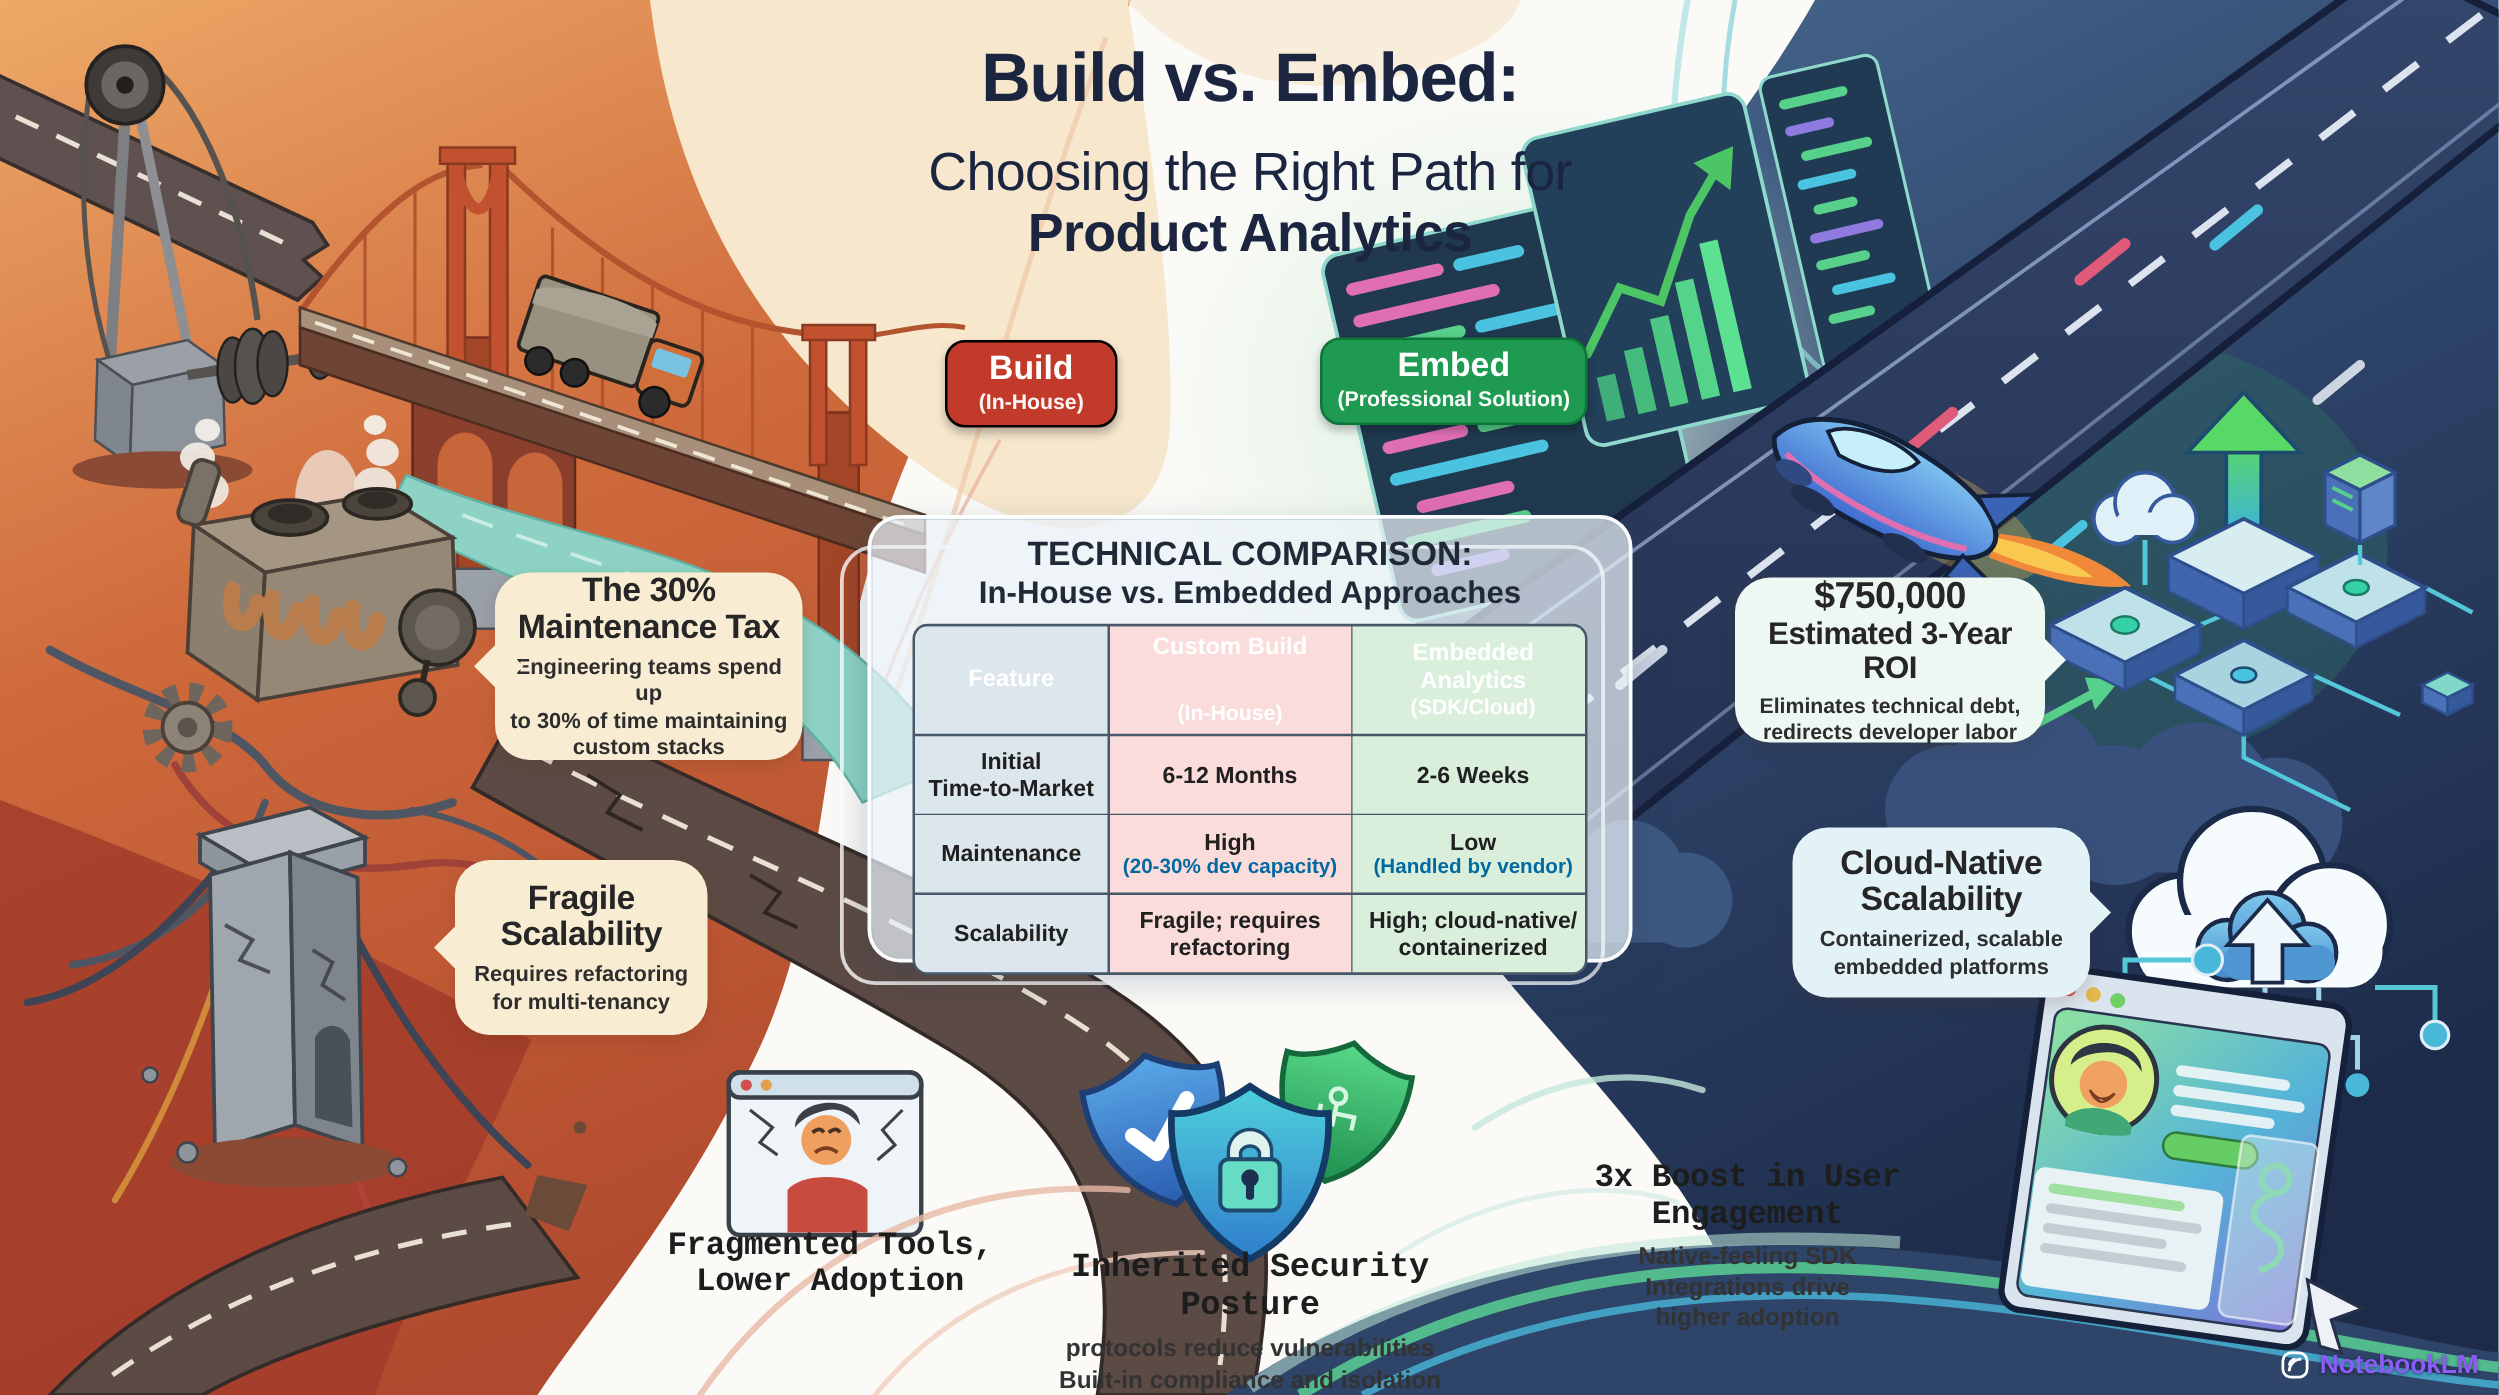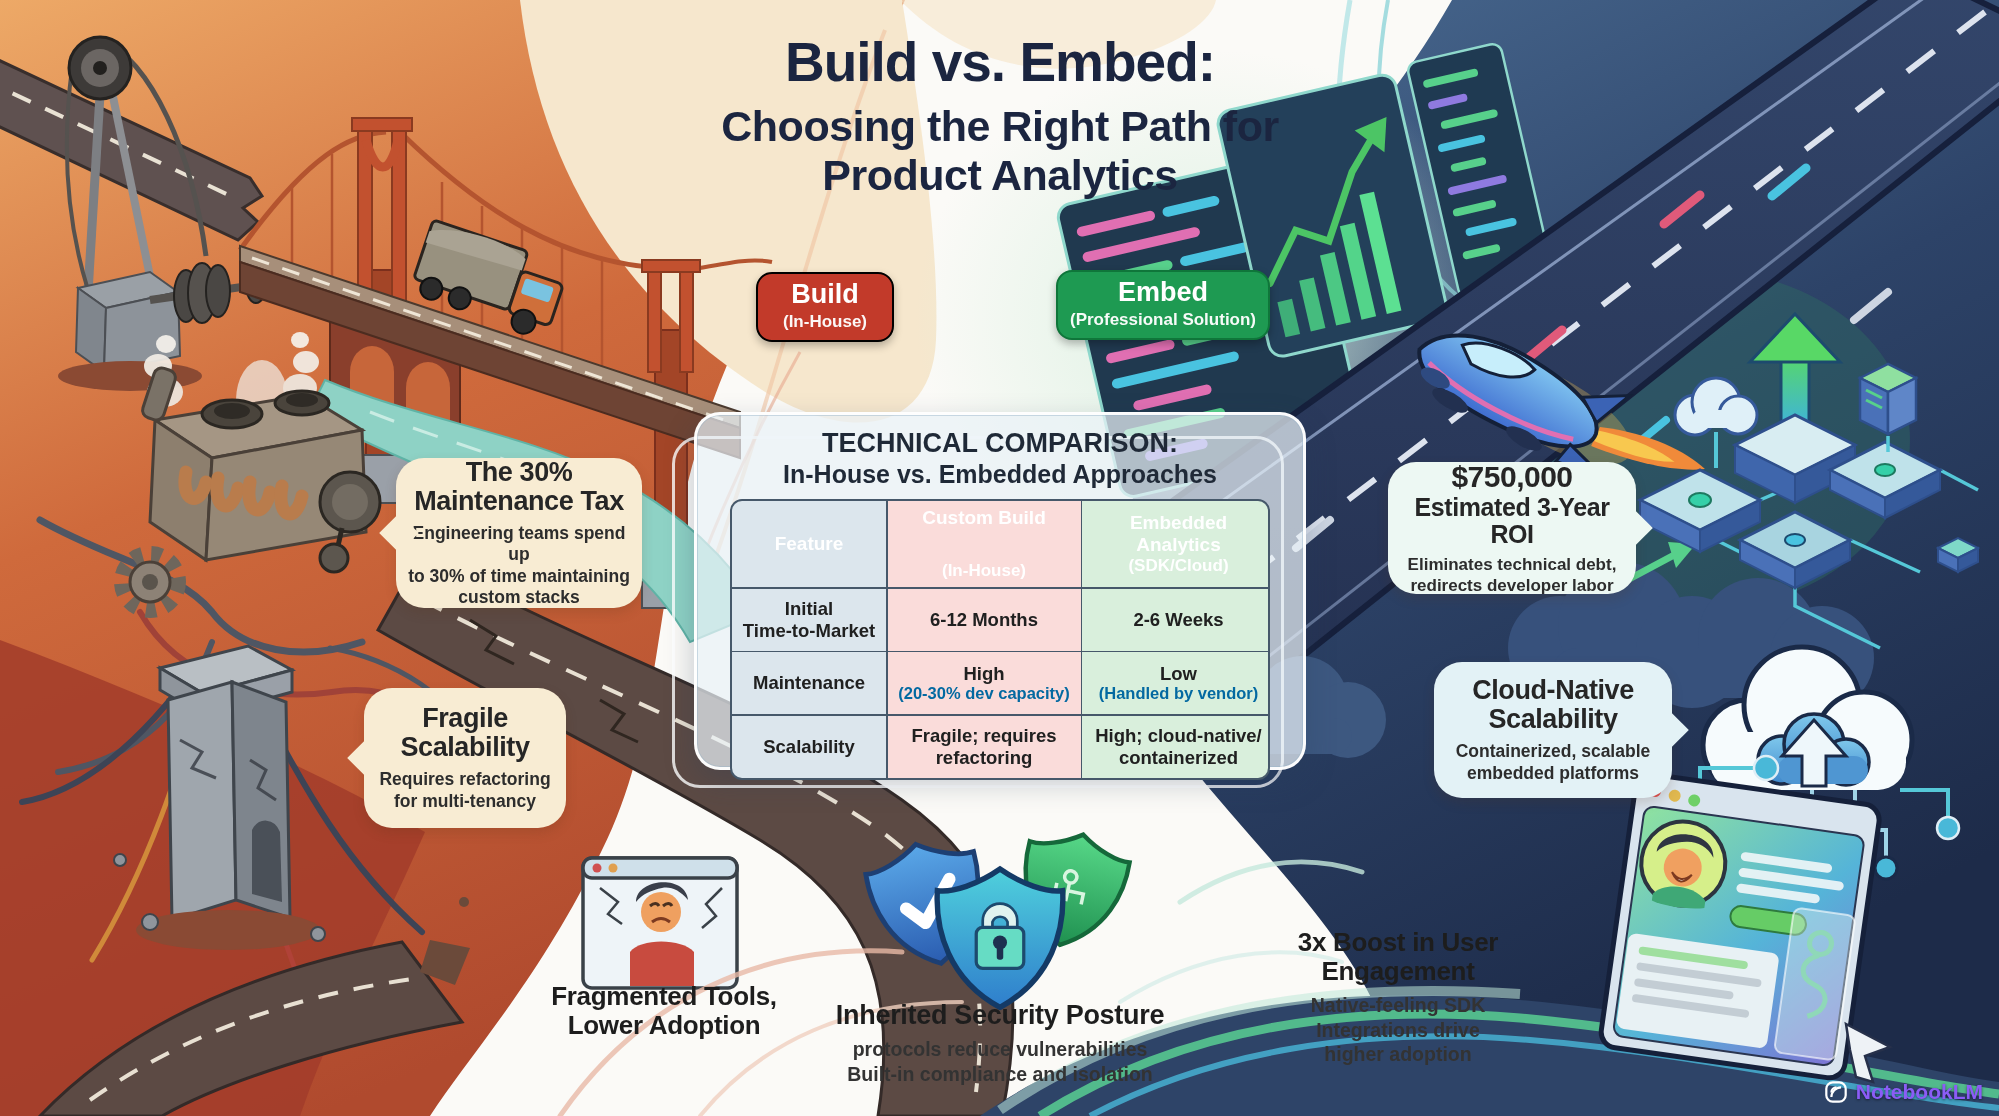--- a/index.html
+++ b/index.html
@@ -4,21 +4,21 @@
 <style>
   * { box-sizing: border-box; margin: 0; padding: 0; }
   body { margin: 0; background: #555; font-family: "Liberation Sans", sans-serif; }
   .canvas { position: relative; width: 1999px; height: 1116px; overflow: hidden; background: #fbfaf7; padding-left: 14px; }
   svg.scene { position: absolute; inset: 0; display: block; }
   .abs { position: absolute; }
 
   
   .title { left: 620px; top: 30px; width: 760px; text-align: center; color: #1b2540; }
   .title .l1 { font-size: 55px; font-weight: 800; letter-spacing: -1px; }
-  .title .l2 { font-size: 43px; font-weight: 700; letter-spacing: -0.5px; margin-top: 8px; }
+  .title .l2 { font-size: 43px; font-weight: 400; letter-spacing: -0.5px; margin-top: 20px; }
   .title .l3 { font-size: 43px; font-weight: 800; letter-spacing: -0.5px; }
 
   
   .badge { position: absolute; border-radius: 16px; text-align: center; color: #fff; padding-top: 7px; box-shadow: 0 4px 8px rgba(0,0,0,.28); }
   .badge .bl { font-size: 27px; font-weight: 800; line-height: 1; }
   .badge .bs { font-size: 17px; font-weight: 600; opacity: .96; margin-top: 4px; }
   .badge.build { left: 756px; top: 272px; width: 138px; height: 70px; background: #c23a2a; border: 2px solid #000000; }
   .badge.embed { left: 1056px; top: 270px; width: 214px; height: 70px; background: #1e9a52; border: 2px solid #0f763a; }
 
   
@@ -47,21 +47,21 @@
   #bubble-maintenance { left: 396px; top: 458px; width: 246px; height: 150px; }
   #bubble-fragile { left: 364px; top: 688px; width: 202px; height: 140px; }
   #bubble-roi { left: 1388px; top: 462px; width: 248px; height: 132px; background: #edf8f3; }
   #bubble-roi .bv { font-size: 30px; font-weight: 800; letter-spacing: -0.5px; }
   #bubble-roi .bt { font-size: 25px; }
   #bubble-roi .bb { font-size: 17px; }
   #bubble-cloud { left: 1434px; top: 662px; width: 238px; height: 136px; background: #e3f2f6; }
 
   
   .caption { position: absolute; text-align: center; color: #1d1d1d; }
-  .caption .ct { font-size: 26px; font-weight: 800; line-height: 1.12; letter-spacing: -0.3px; }
+  .caption .ct { font-size: 26px; font-weight: 800; line-height: 1.12; letter-spacing: -0.3px; font-family: Liberation Mono, monospace; }
   .caption .cb { font-size: 19.5px; font-weight: 700; line-height: 1.25; margin-top: 7px; color: #333; }
   #caption-fragmented { left: 532px; top: 982px; width: 264px; }
   #caption-security { left: 806px; top: 1000px; width: 388px; }
   #caption-security .ct { font-size: 27px; }
   #caption-engagement { left: 1270px; top: 928px; width: 256px; }
 
   
   .watermark { right: 16px; bottom: 12px; display: flex; align-items: center; gap: 8px; color: #8b5cf6; font-size: 21px; font-weight: 700; text-shadow: 0 1px 3px rgba(0,0,0,.55); }
 </style>
 </head>

